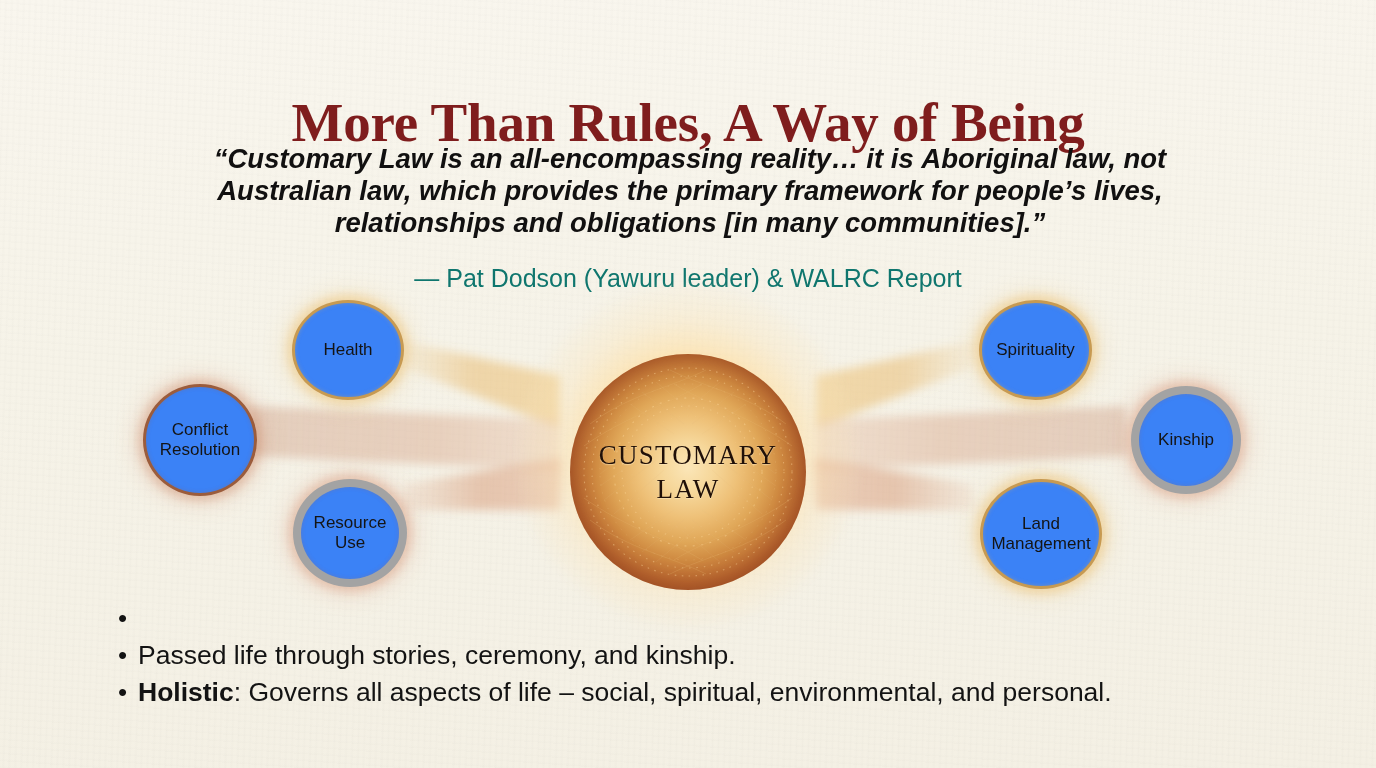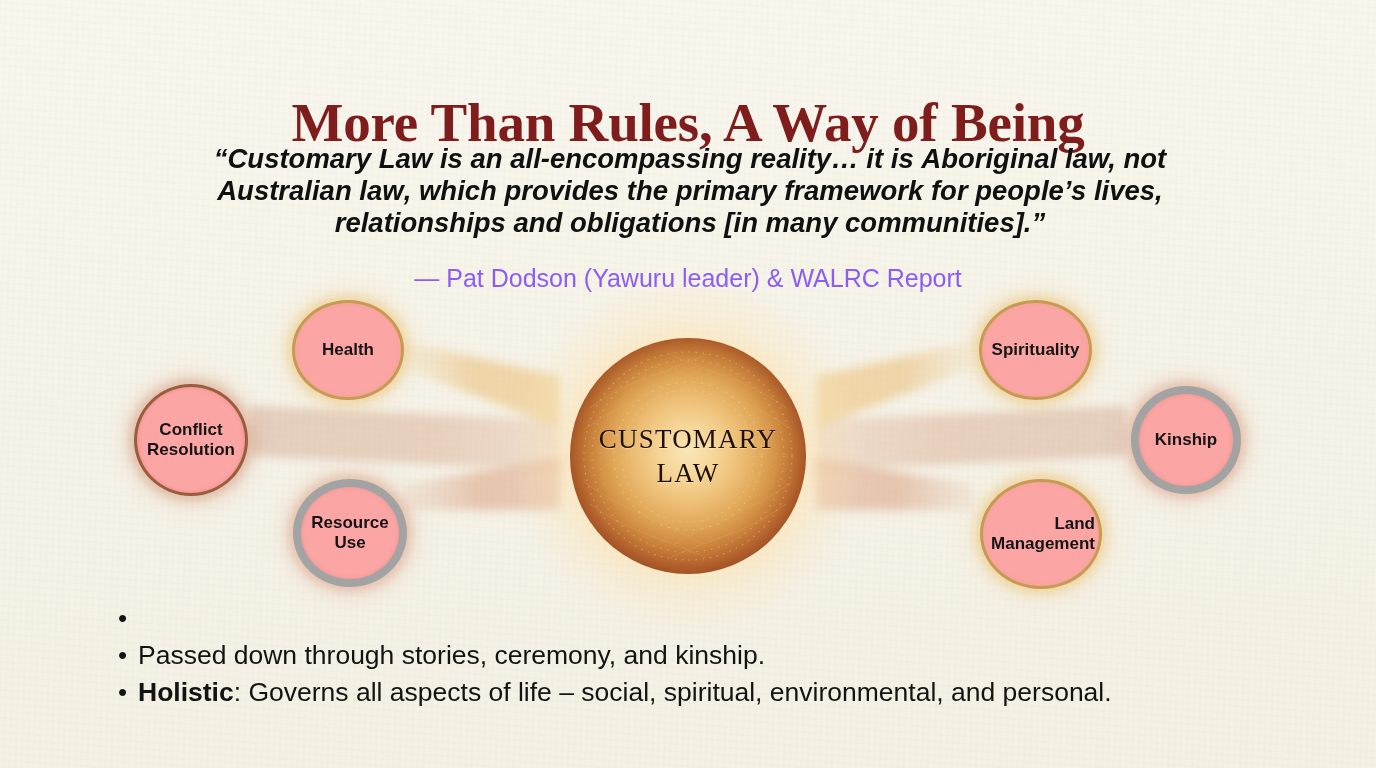--- a/index.html
+++ b/index.html
@@ -55,21 +55,21 @@
   #quote .b { font-weight: 900; }
   #quote .n { font-weight: 600; }
 
   #attribution {
     position: absolute;
     left: 0; right: 0;
     top: 262px;
     text-align: center;
     font-size: 25px;
     line-height: 32px;
-    color: #8b5cf6;
+    color: #0f766e;
     font-weight: 400;
   }
 
   
   #diagram {
     position: absolute;
     left: 0;
     top: 278px;
     width: 1376px;
     height: 320px;
@@ -103,21 +103,21 @@
     inset: 0;
     border-radius: 50%;
     background: radial-gradient(circle at 50% 50%,
         rgba(255,240,205,0) 88%,
         #ffeec2 92%,
         #ffe7ad 96%,
         rgba(255,231,173,0.35) 100%);
   }
   .center-disc {
     position: absolute;
-    left: 8px; top: 8px;
+    left: 8px; top: 24px;
     width: 236px; height: 236px;
     border-radius: 50%;
     overflow: hidden;
     background:
       radial-gradient(circle at 50% 48%,
         #fbe6b8 0%,
         #f6d79a 15%,
         #eec077 30%,
         #e0a758 44%,
         #cf8a41 55%,
@@ -150,25 +150,25 @@
   }
 
   
   .node {
     position: absolute;
     border-radius: 50%;
     display: flex;
     align-items: center;
     justify-content: center;
     text-align: center;
-    background: #fca5a5;
+    background: #3b82f6;
     color: #141414;
     font-size: 17px;
     line-height: 20px;
-    font-weight: 700;
+    font-weight: 400;
     box-sizing: border-box;
   }
   .node .node-label { position: relative; z-index: 3; padding: 0 4px; }
 
   .node.gold {
     border: 3px solid #c79a52;
     box-shadow:
       0 0 10px 5px rgba(236,190,110,0.45),
       0 0 20px 10px rgba(243,206,136,0.22),
       inset 0 0 4px rgba(212,170,98,0.35);
@@ -314,45 +314,45 @@
       <span>CUSTOMARY</span>
       <span>LAW</span>
     </div>
   </div>
 </div>
 
 <div class="node gold" style="left:292px; top:300px; width:112px; height:100px;">
   <span class="node-label">Health</span>
 </div>
 
-<div class="node brown" style="left:134px; top:384px; width:114px; height:112px;">
+<div class="node brown" style="left:143px; top:384px; width:114px; height:112px;">
   <span class="node-label">Conflict Resolution</span>
 </div>
 
 <div class="node rose" style="left:293px; top:479px; width:114px; height:108px;">
   <span class="node-label">Resource Use</span>
 </div>
 
 <div class="node gold" style="left:979px; top:300px; width:113px; height:100px;">
   <span class="node-label">Spirituality</span>
 </div>
 
 <div class="node rose" style="left:1131px; top:386px; width:110px; height:108px;">
   <span class="node-label">Kinship</span>
 </div>
 
-<div class="node gold" style="left:980px; top:479px; width:122px; height:110px;text-align:right;">
+<div class="node gold" style="left:980px; top:479px; width:122px; height:110px;">
   <span class="node-label">Land Management</span>
 </div>
 
 <ul id="bullets" style="list-style:none;margin:0;padding:0;">
     <li class="bullet-row">
       <span class="dot">•</span>
     </li>
     <li class="bullet-row">
       <span class="dot">•</span>
-      <span class="bullet-text"><span>Passed down through stories, ceremony, and kinship.</span></span>
+      <span class="bullet-text"><span>Passed life through stories, ceremony, and kinship.</span></span>
     </li>
     <li class="bullet-row">
       <span class="dot">•</span>
       <span class="bullet-text"><span class="b">Holistic</span><span>: Governs all aspects of life – social, spiritual, environmental, and personal.</span></span>
     </li>
   </ul>
 
 </body></html>

